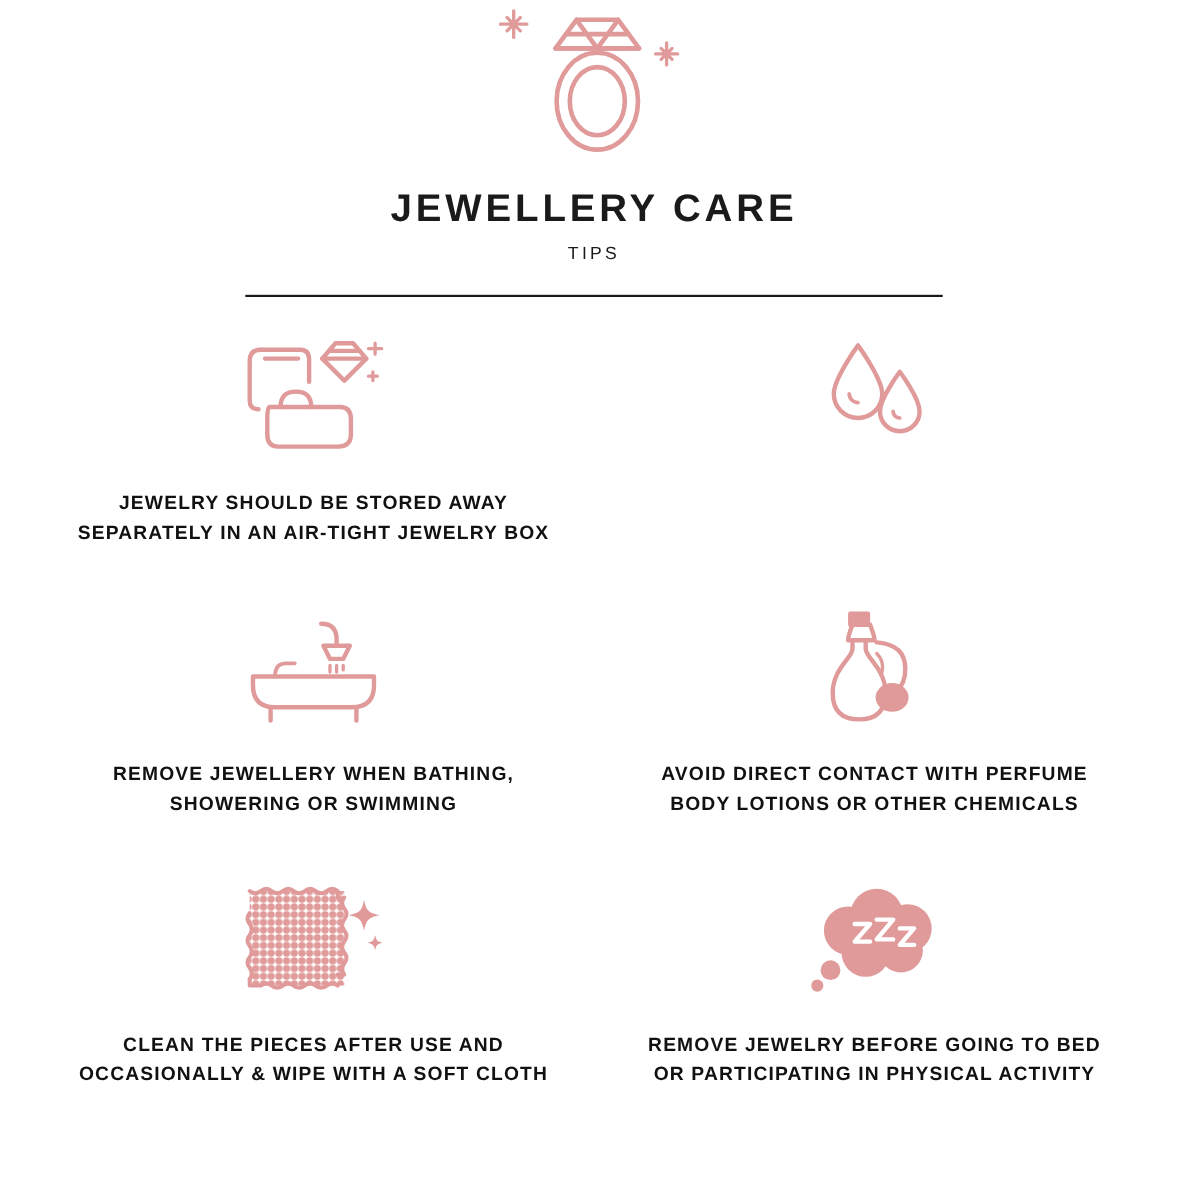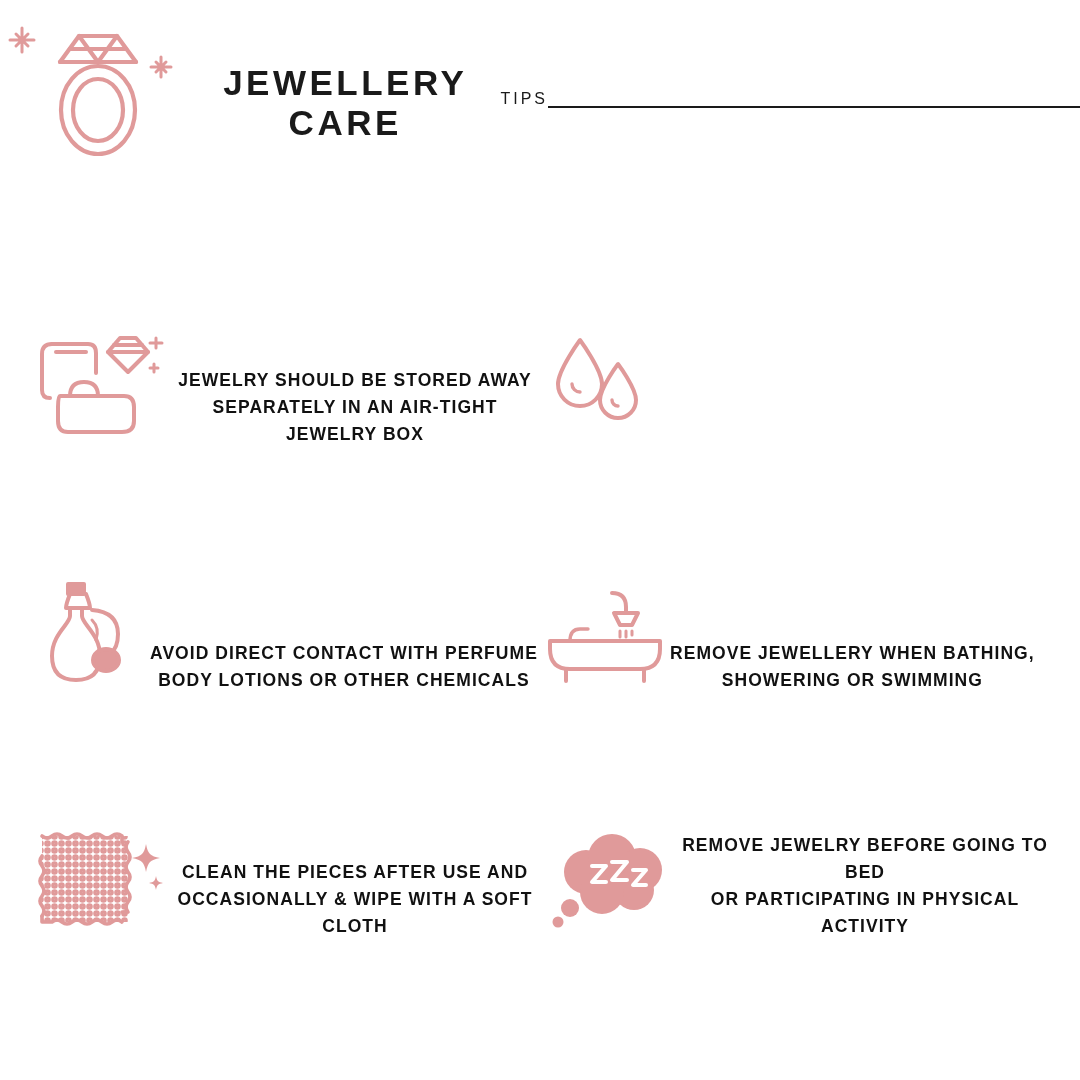--- a/index.html
+++ b/index.html
@@ -19,23 +19,22 @@
     height: 1080px;
     box-sizing: border-box;
     display: flex;
     flex-direction: column;
     align-items: center;
   }
   
   .header {
     width: 100%;
     display: flex;
-    flex-direction: row;
-    align-items: center;
-    padding-top: 18px;
+    flex-direction: column;
+    align-items: center;
   }
   .ring-hero {
     width: 190px;
     height: 150px;
     display: block;
   }
   .title {
     font-size: 35px;
     font-weight: bold;
     letter-spacing: 3.5px;
@@ -62,21 +61,22 @@
     margin-top: 34px;
     width: 1020px;
     display: grid;
     grid-template-columns: 1fr 1fr;
     grid-template-rows: repeat(3, 246px);
     column-gap: 0px;
     row-gap: 0px;
   }
   .tip {
     display: flex;
-    align-items: flex-end;
+    flex-direction: column;
+    align-items: center;
     justify-content: flex-start;
   }
   .tip-icon {
     height: 118px;
     display: flex;
     align-items: center;
     justify-content: center;
   }
   .tip-text {
     margin-top: 22px;
@@ -148,53 +148,53 @@
           <path d="M40 6 C40 6 18 36 18 50 a22 22 0 0 0 44 0 C62 36 40 6 40 6 Z"></path>
           <path d="M78 30 C78 30 60 54 60 66 a18 18 0 0 0 36 0 C96 54 78 30 78 30 Z"></path>
           <path d="M32 50 a8 8 0 0 0 8 8" stroke-width="3.4"></path>
           <path d="M72 66 a6 6 0 0 0 6 6" stroke-width="3.4"></path>
         </svg>
       </div>
     </div>
 
     <div class="tip">
       <div class="tip-icon">
-        <svg width="120" height="118" viewBox="0 0 120 118" fill="none" stroke="#e09a9a" stroke-width="4" stroke-linecap="round" stroke-linejoin="round">
-
-          <path d="M38 8 l16 0 l0 10 l-16 0 z" fill="#e09a9a"></path>
-          <path d="M40 18 q-4 10 -4 14 l24 0 q0 -4 -4 -14"></path>
-
-          <path d="M40 32 l0 8 C40 48 22 58 22 80 q0 24 24 24 q24 0 24 -24 C70 58 52 48 52 40 l0 -8"></path>
-
-          <path d="M62 34 q26 2 26 24 q0 14 -8 20"></path>
-          <ellipse cx="76" cy="84" rx="13" ry="11" fill="#e09a9a" stroke="#e09a9a"></ellipse>
-
-          <path d="M62 44 q8 8 4 20" stroke-width="3"></path>
-        </svg>
-      </div>
-      <div class="tip-text">AVOID DIRECT CONTACT WITH PERFUME
-BODY LOTIONS OR OTHER CHEMICALS</div>
-    </div>
-
-    <div class="tip">
-      <div class="tip-icon">
         <svg width="130" height="108" viewBox="0 0 130 108" fill="none" stroke="#e09a9a" stroke-width="4" stroke-linecap="round" stroke-linejoin="round">
 
           <path d="M72 12 q14 0 14 14 l0 6"></path>
           <path d="M74 32 l24 0 l-6 12 l-12 0 z"></path>
           <path d="M80 50 l0 6 M86 50 l0 6 M92 50 l0 4" stroke-width="3"></path>
 
           <path d="M10 60 l110 0 l0 8 q0 20 -20 20 l-70 0 q-20 0 -20 -20 z"></path>
           <path d="M26 88 l0 12 M104 88 l0 12"></path>
 
           <path d="M30 60 q0 -12 10 -12 l8 0" stroke-width="3.4"></path>
         </svg>
       </div>
       <div class="tip-text">REMOVE JEWELLERY WHEN BATHING,
 SHOWERING OR SWIMMING</div>
+    </div>
+
+    <div class="tip">
+      <div class="tip-icon">
+        <svg width="120" height="118" viewBox="0 0 120 118" fill="none" stroke="#e09a9a" stroke-width="4" stroke-linecap="round" stroke-linejoin="round">
+
+          <path d="M38 8 l16 0 l0 10 l-16 0 z" fill="#e09a9a"></path>
+          <path d="M40 18 q-4 10 -4 14 l24 0 q0 -4 -4 -14"></path>
+
+          <path d="M40 32 l0 8 C40 48 22 58 22 80 q0 24 24 24 q24 0 24 -24 C70 58 52 48 52 40 l0 -8"></path>
+
+          <path d="M62 34 q26 2 26 24 q0 14 -8 20"></path>
+          <ellipse cx="76" cy="84" rx="13" ry="11" fill="#e09a9a" stroke="#e09a9a"></ellipse>
+
+          <path d="M62 44 q8 8 4 20" stroke-width="3"></path>
+        </svg>
+      </div>
+      <div class="tip-text">AVOID DIRECT CONTACT WITH PERFUME
+BODY LOTIONS OR OTHER CHEMICALS</div>
     </div>
 
     <div class="tip">
       <div class="tip-icon">
         <svg width="140" height="110" viewBox="0 0 140 110" fill="none" stroke="#e09a9a" stroke-width="3.6" stroke-linecap="round" stroke-linejoin="round">
           <defs>
             <pattern id="clothdots" width="7" height="7" patternUnits="userSpaceOnUse">
               <circle cx="3.5" cy="3.5" r="1.5" fill="#efc3c3"></circle>
             </pattern>
           </defs>

